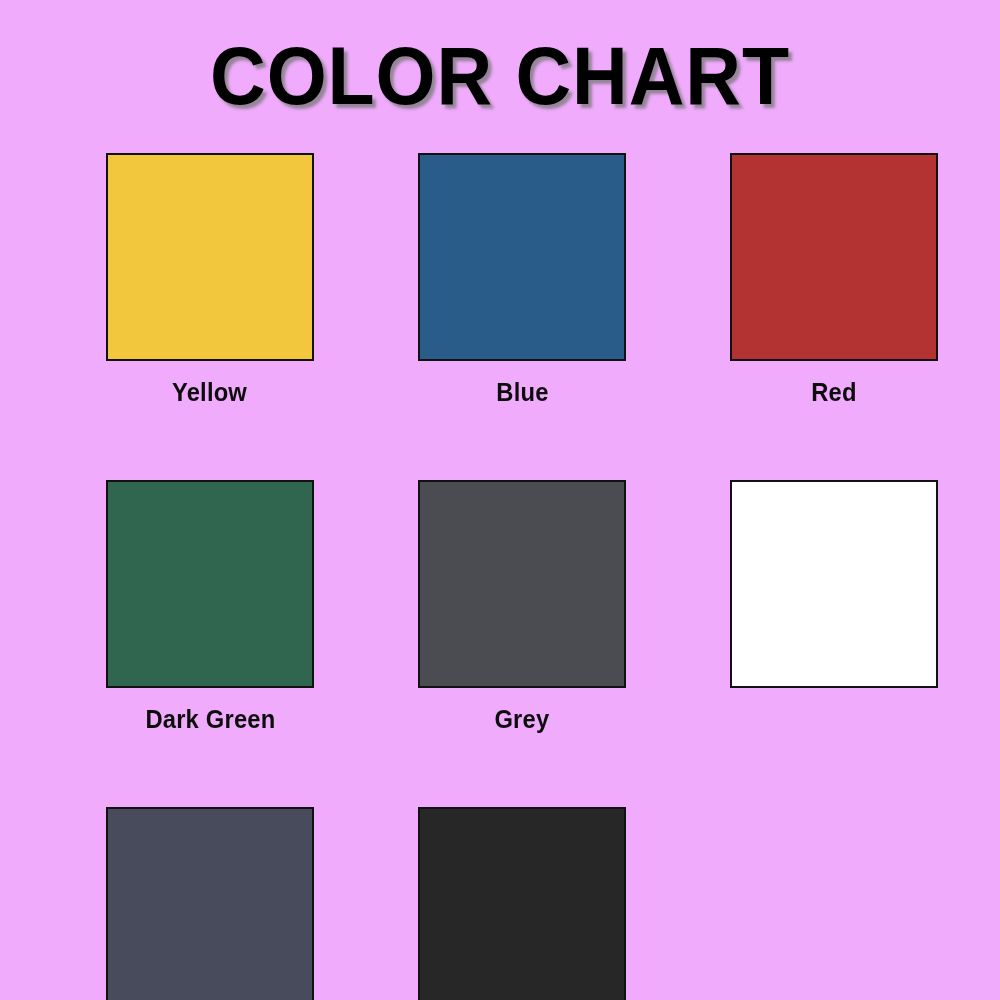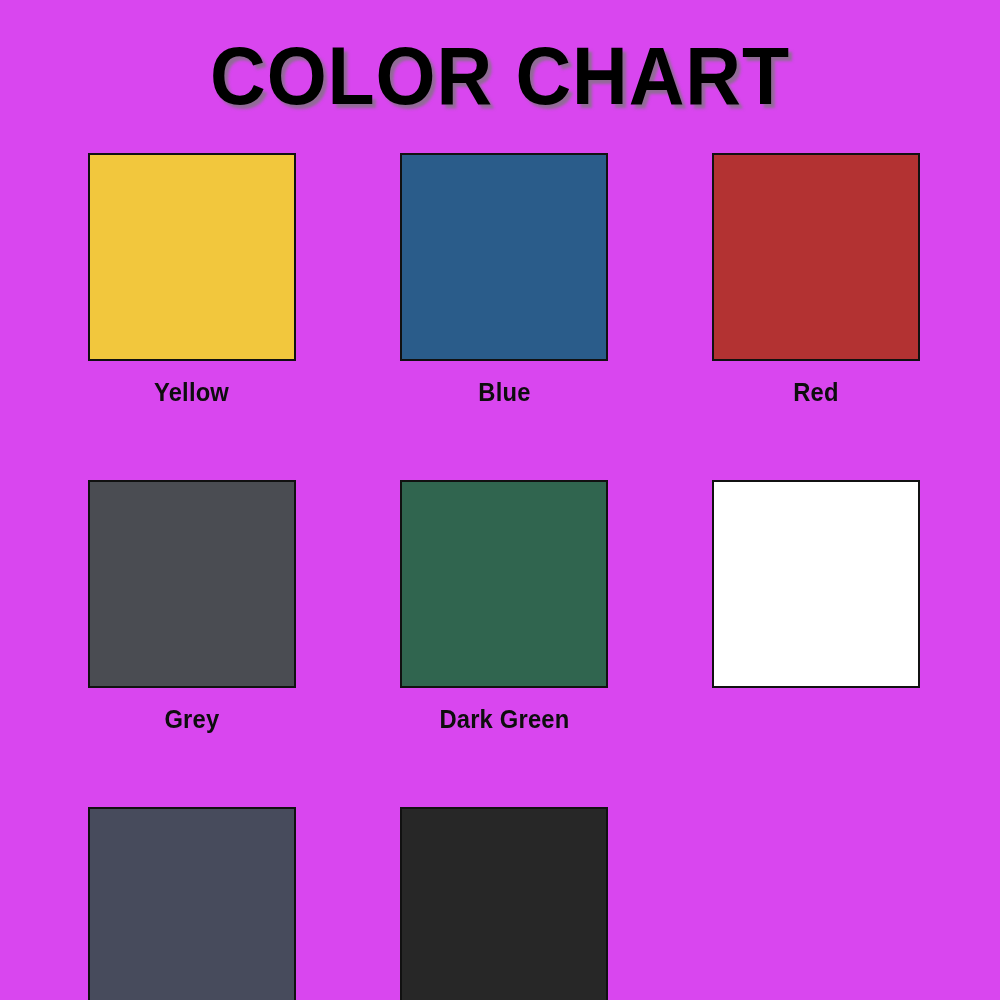--- a/index.html
+++ b/index.html
@@ -54,20 +54,21 @@
     grid-template-columns: repeat(3, 208px);
     grid-column-gap: 104px;
     grid-row-gap: 73px;
   }
 
   .swatch-cell {
     width: 208px;
     display: flex;
     flex-direction: column;
     align-items: center;
+    margin-left: 18px;
   }
 
   .swatch-box {
     width: 208px;
     height: 208px;
     border: 2px solid #111111;
     box-sizing: border-box;
     background: #cccccc;
   }
 
@@ -82,21 +83,21 @@
     letter-spacing: 0.2px;
     white-space: nowrap;
     transform: scaleX(0.95);
     transform-origin: 50% 50%;
     user-select: none;
   }
 </style>
 </head>
 <body>
 
-<div class="chart-page" style="background: #d946ef;">
+<div class="chart-page" style="background: #f0abfc;">
 
   <div class="chart-title" style="color: rgb(0, 0, 0);">COLOR CHART</div>
 
   <div class="swatch-grid">
 
     <div class="swatch-cell">
       <div class="swatch-box" style="background: rgb(242, 199, 61); border-color: rgb(17, 17, 17);"></div>
       <div class="swatch-label" style="color: rgb(13, 13, 13);">Yellow</div>
     </div>
 
@@ -105,27 +106,27 @@
       <div class="swatch-label" style="color: rgb(13, 13, 13);">Blue</div>
     </div>
 
     <div class="swatch-cell">
       <div class="swatch-box" style="background: rgb(179, 50, 50); border-color: rgb(17, 17, 17);"></div>
       <div class="swatch-label" style="color: rgb(13, 13, 13);">Red</div>
     </div>
 
 
     <div class="swatch-cell">
-      <div class="swatch-box" style="background: rgb(74, 76, 82); border-color: rgb(17, 17, 17);"></div>
-      <div class="swatch-label" style="color: rgb(13, 13, 13);">Grey</div>
+      <div class="swatch-box" style="background: rgb(48, 101, 79); border-color: rgb(17, 17, 17);"></div>
+      <div class="swatch-label" style="color: rgb(13, 13, 13);">Dark Green</div>
     </div>
 
     <div class="swatch-cell">
-      <div class="swatch-box" style="background: rgb(48, 101, 79); border-color: rgb(17, 17, 17);"></div>
-      <div class="swatch-label" style="color: rgb(13, 13, 13);">Dark Green</div>
+      <div class="swatch-box" style="background: rgb(74, 76, 82); border-color: rgb(17, 17, 17);"></div>
+      <div class="swatch-label" style="color: rgb(13, 13, 13);">Grey</div>
     </div>
 
     <div class="swatch-cell">
       <div class="swatch-box" style="background: rgb(255, 255, 255); border-color: rgb(17, 17, 17);"></div>
 
     </div>
 
     <div class="swatch-cell">
       <div class="swatch-box" style="background: rgb(71, 75, 92); border-color: rgb(17, 17, 17);"></div>
 

